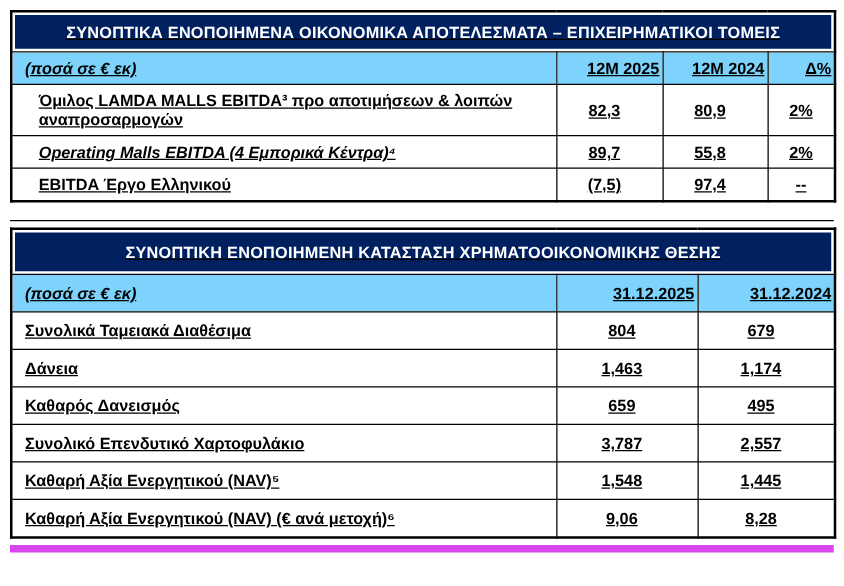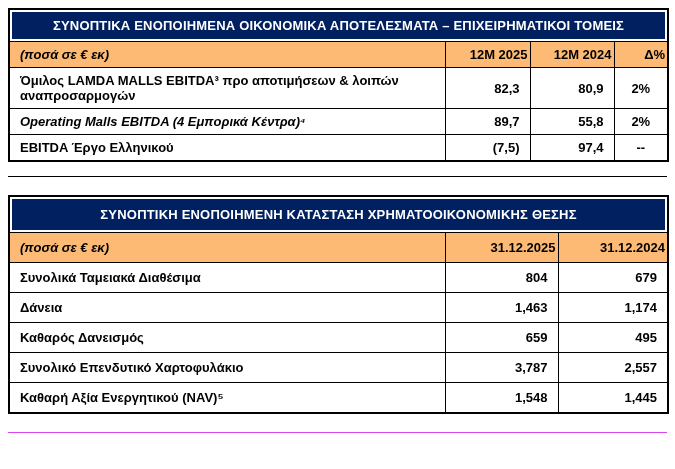--- a/index.html
+++ b/index.html
@@ -9,21 +9,21 @@
   }
   body {
     width: 675px;
     height: 469px;
     overflow: hidden;
     font-family: "Liberation Sans", "DejaVu Sans", sans-serif;
     font-weight: bold;
     color: #000000;
     font-size: 13px;
   }
-  .doc { padding: 8px; }
+  .doc { padding: 8px; text-decoration: underline; }
 
   table {
     border-collapse: collapse;
     table-layout: fixed;
     width: 659px;
     border: 2px solid #000;
   }
   td { border: 1px solid #000; overflow: hidden; }
 
   
@@ -31,39 +31,39 @@
   .title-inner {
     background: #002060;
     color: #ffffff;
     text-align: center;
     margin: 2px;
     padding: 6px 2px;
     letter-spacing: 0.2px;
   }
   .t2 .title-inner { padding: 8px 2px; }
 
-  .subhead td { background: #fdba74; }
+  .subhead td { background: #7dd3fc; }
   .unit { font-style: italic; padding: 5px 4px 5px 10px; }
   .t2 .unit { padding: 7px 4px 7px 10px; }
   .ch { text-align: right; padding: 5px 2px; }
   .t2 .ch { padding: 7px 2px; }
 
-  .lbl { padding: 5px 8px 5px 10px; }
+  .lbl { padding: 5px 8px 5px 21px; }
   .t2 .lbl { padding: 7px 8px 7px 10px; }
-  .num { text-align: right; padding: 5px 10px 5px 2px; }
+  .num { text-align: center; padding: 5px 10px 5px 2px; }
   .t2 .num { padding: 7px 10px 7px 2px; }
   .pct { text-align: center; padding: 5px 2px; }
   .italic { font-style: italic; }
 
   
   .tbl-wrap2 {
     margin-top: 14px;
     border-top: 1px solid #000;
-    border-bottom: 1px solid #d946ef;
-    padding: 18px 0;
+    border-bottom: 6px solid #d946ef;
+    padding: 5px 0;
     width: 659px;
   }
 </style>
 </head>
 <body>
 
 <div class="doc">
 
   <div class="tbl-wrap t1">
     <table>
@@ -155,17 +155,22 @@
     <td class="num">3,787</td>
     <td class="num">2,557</td>
   </tr>
 
   <tr>
     <td class="lbl">Καθαρή Αξία Ενεργητικού (NAV)⁵</td>
     <td class="num">1,548</td>
     <td class="num">1,445</td>
   </tr>
 
+  <tr>
+    <td class="lbl">Καθαρή Αξία Ενεργητικού (NAV) (€ ανά μετοχή)⁶</td>
+    <td class="num">9,06</td>
+    <td class="num">8,28</td>
+  </tr>
 </tbody>
     </table>
   </div>
 
 </div>
 
 </body></html>

